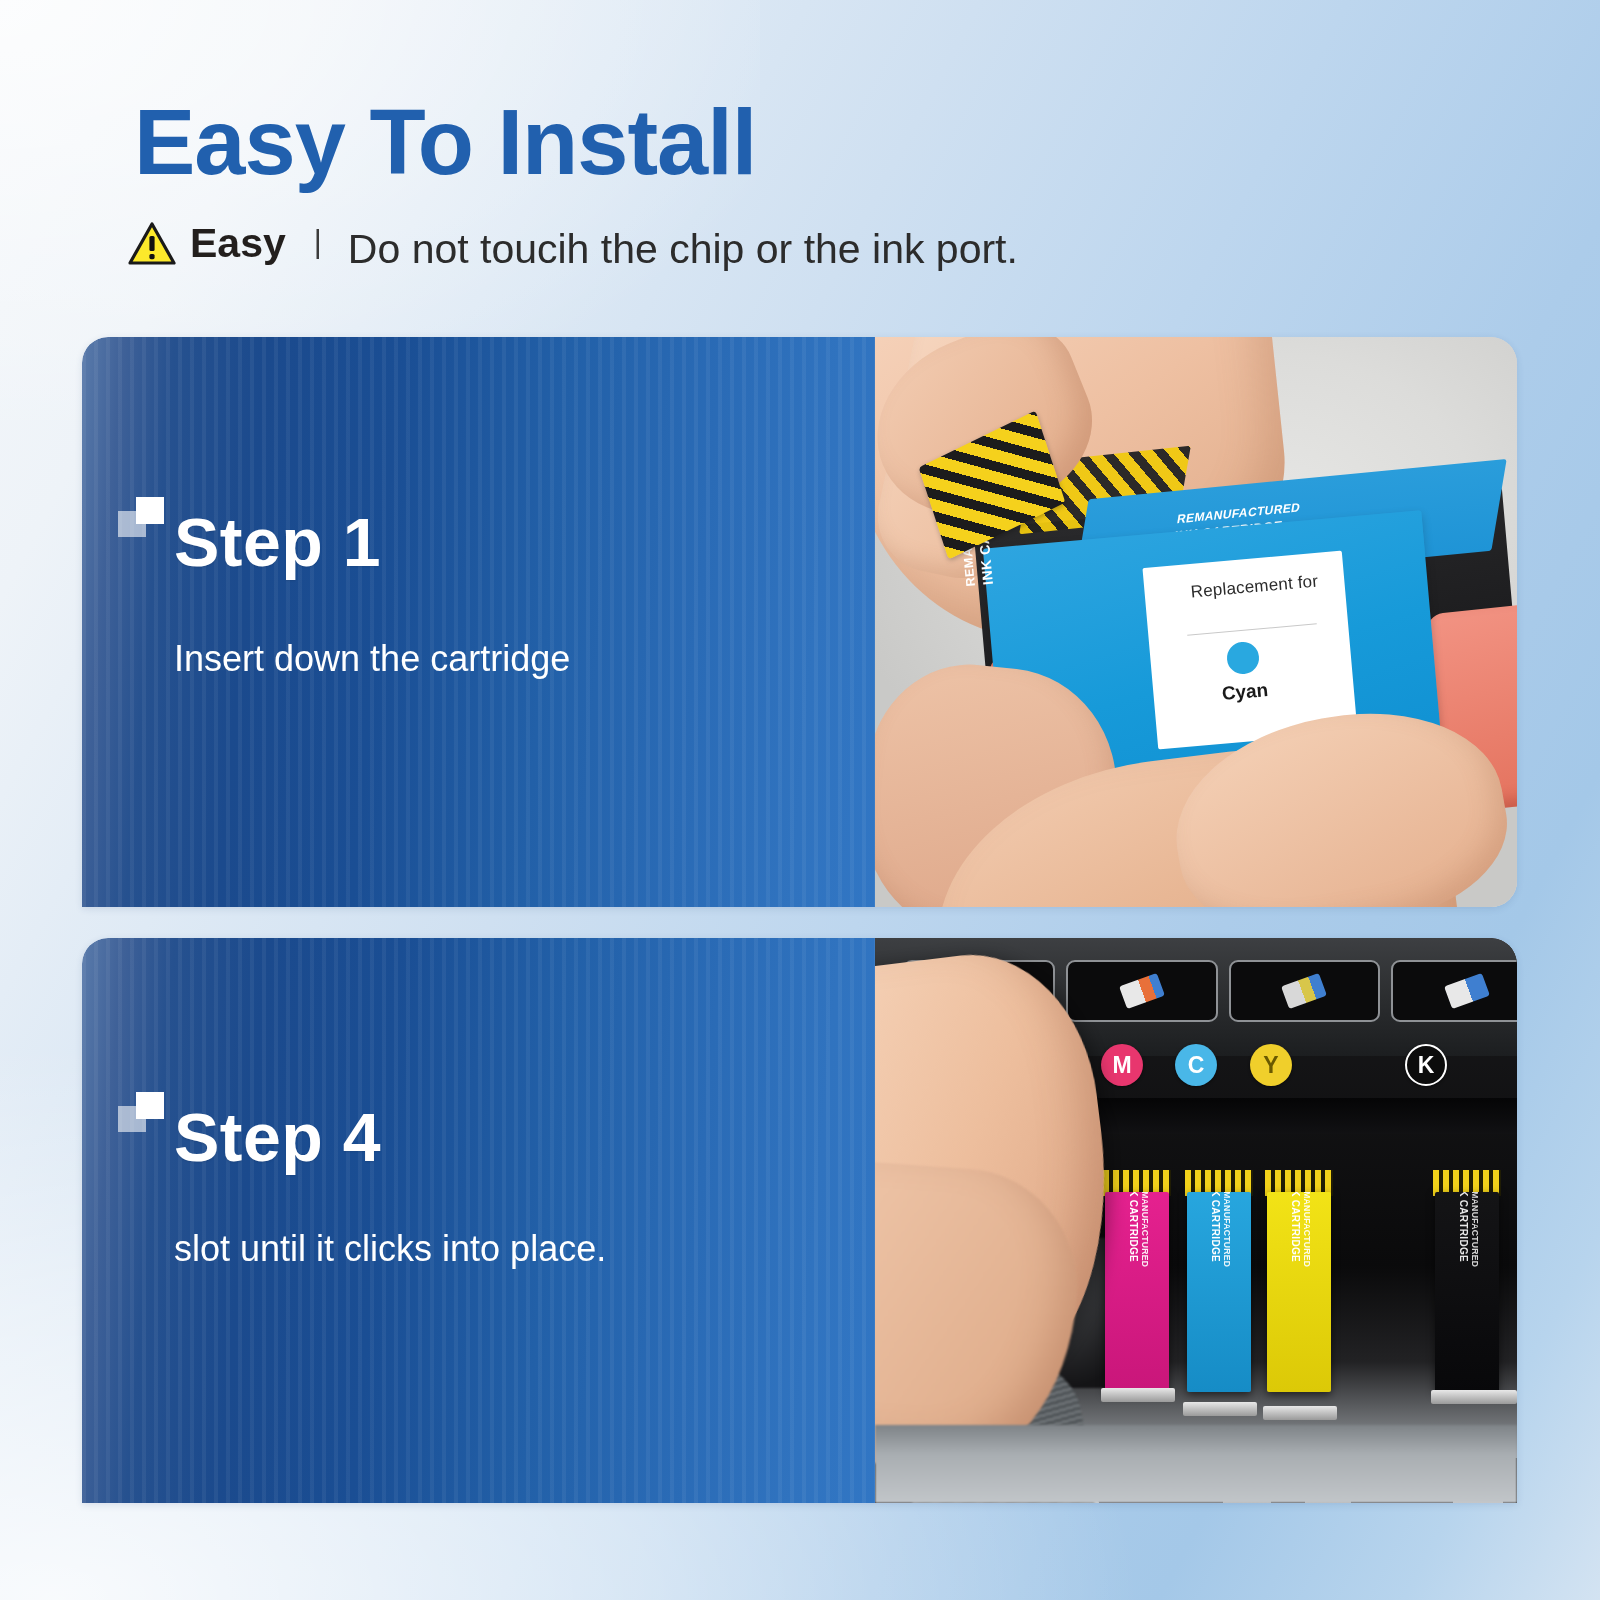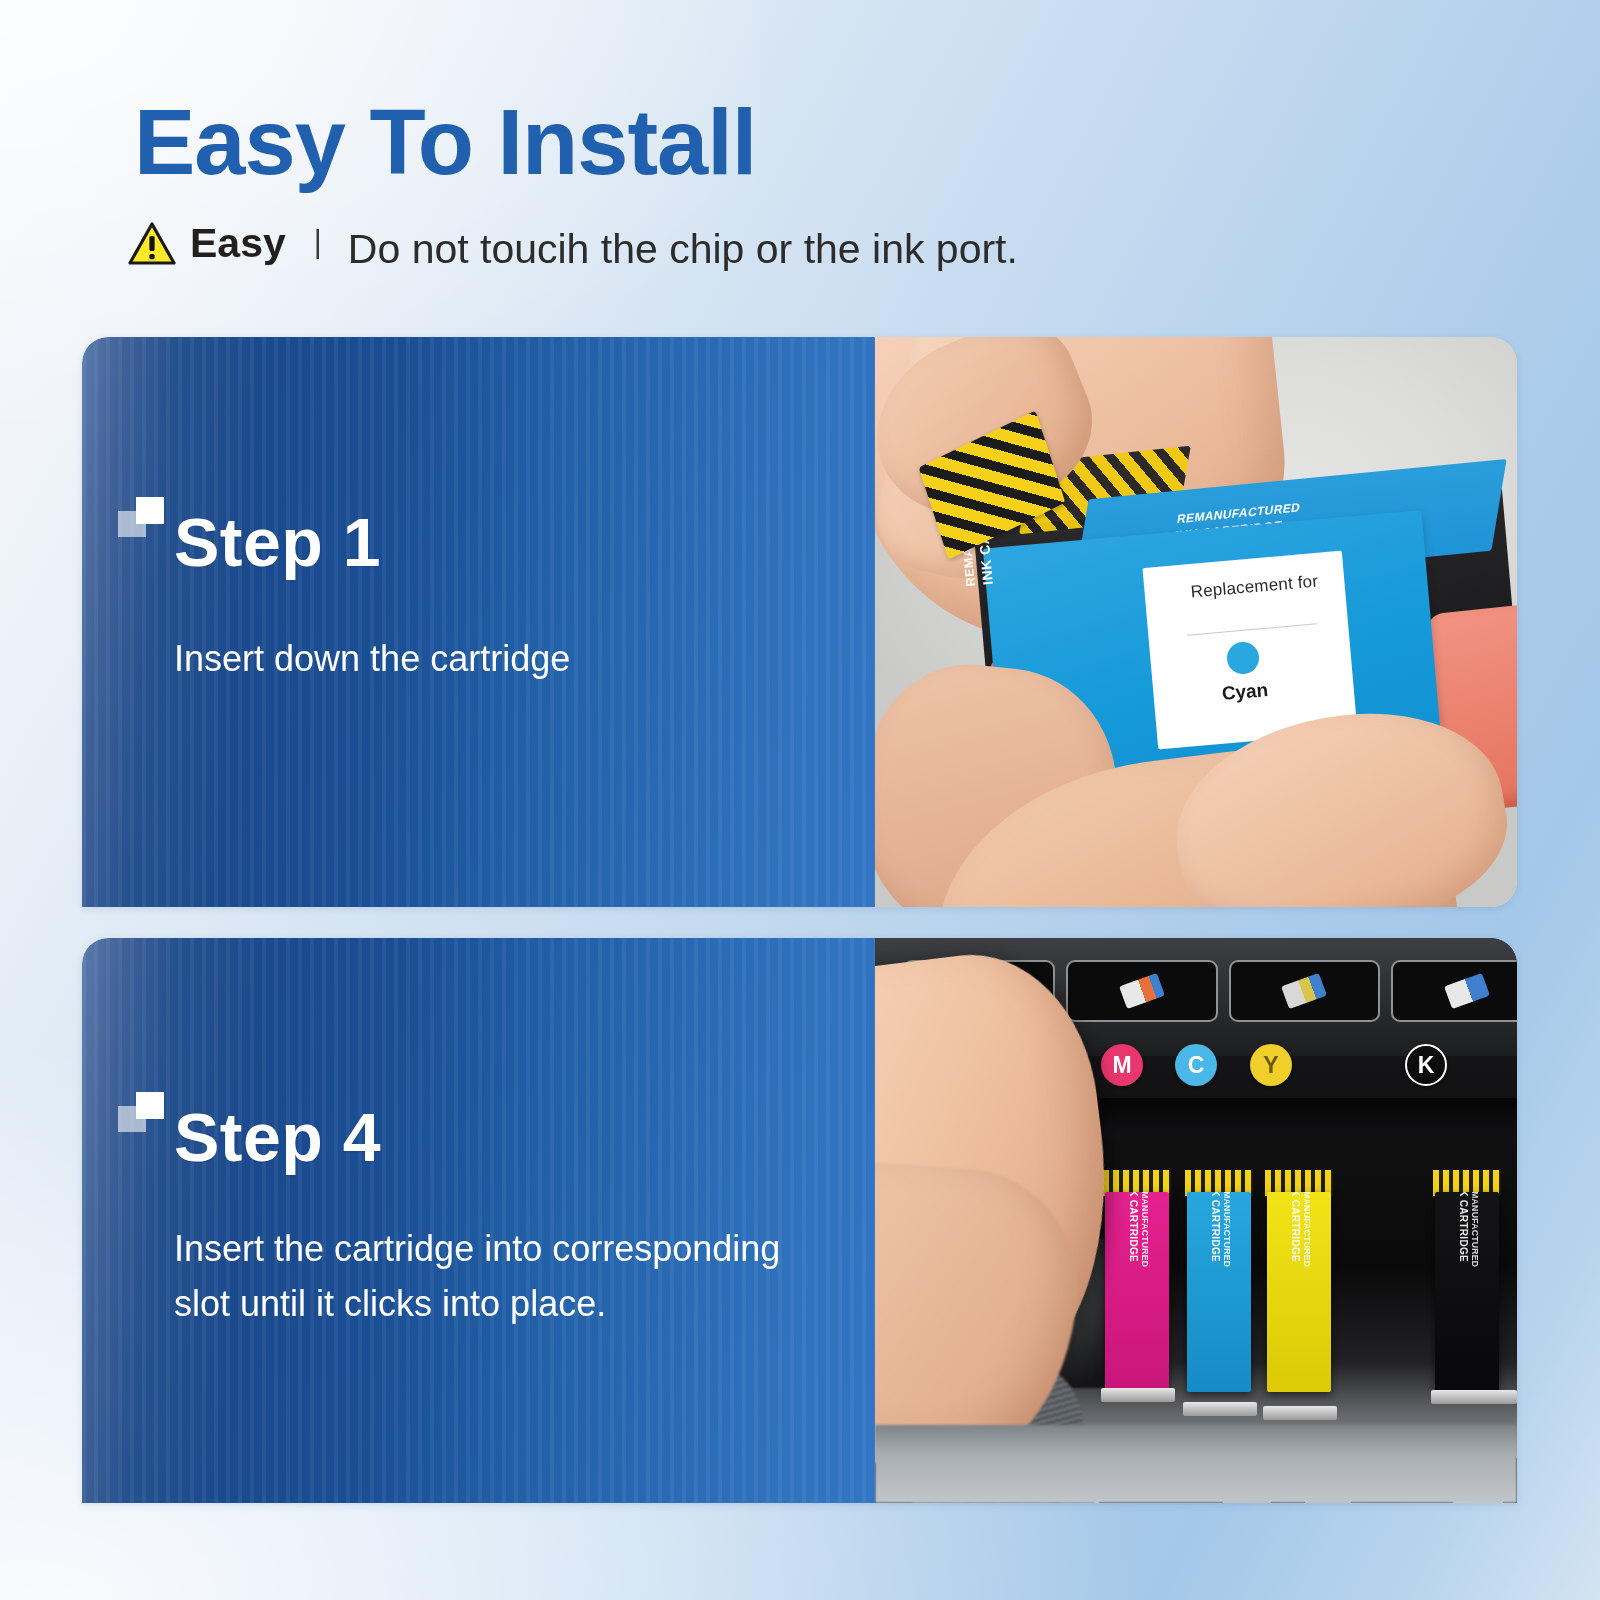--- a/index.html
+++ b/index.html
@@ -498,16 +498,15 @@
   <div class="step-body" style="left:174px;top:632px;">
     <div>Insert down the cartridge</div>
   </div>
 
   <div class="marker" style="left:118px;top:1092px;">
     <div class="sq-back"></div>
       <div class="sq-front"></div>
   </div>
   <div class="step-title" style="left:174px;top:1103px;">Step 4</div>
   <div class="step-body" style="left:174px;top:1222px;">
-    <div>Insert the cartridge into corresponding</div>
     <div>slot until it clicks into place.</div>
   </div>
 </div>
 
 </body></html>

